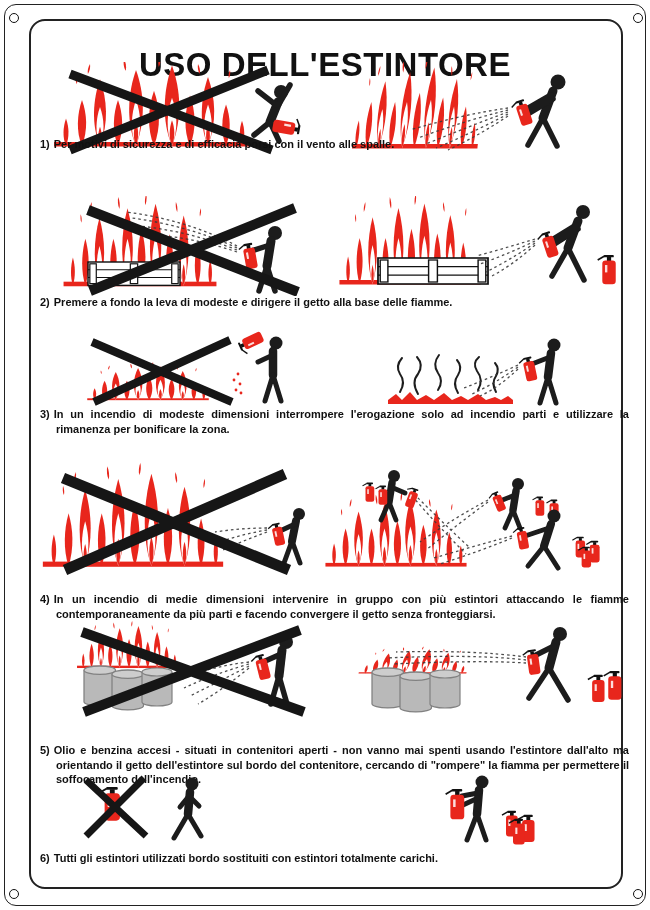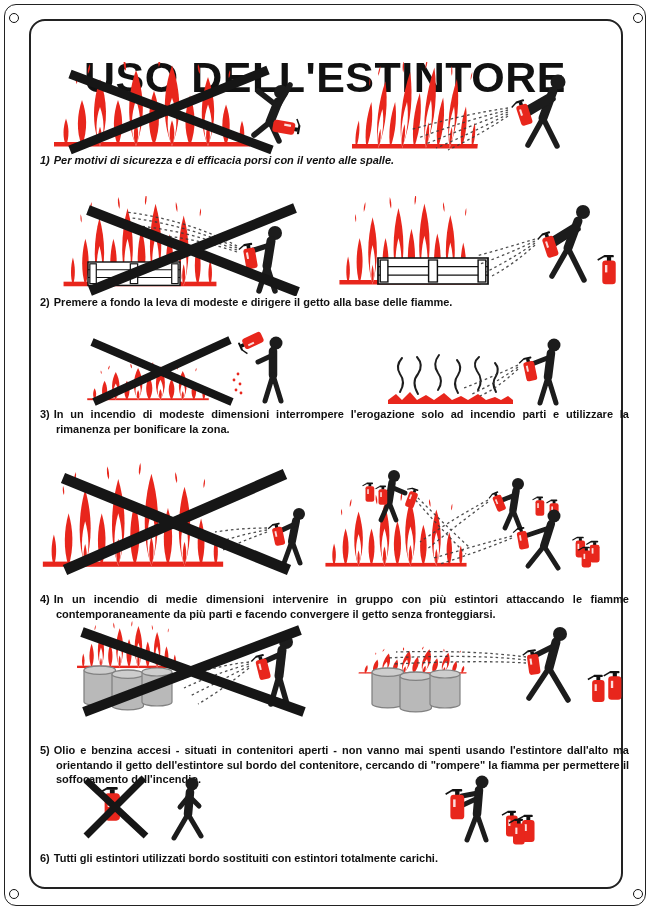--- a/index.html
+++ b/index.html
@@ -1,20 +1,20 @@
 <!DOCTYPE html>
 <html><head>
 <meta charset="utf-8">
 <style>
   html,body{margin:0;padding:0;background:#fff;}
   body{width:650px;height:910px;position:relative;font-family:"Liberation Sans",sans-serif;overflow:hidden;}
   .plate{position:absolute;left:4px;top:4px;right:4px;bottom:4px;border:1.6px solid #222;border-radius:12px;}
   .board{position:absolute;left:29px;top:19px;width:590px;height:866px;border:2px solid #222;border-radius:16px;}
   .screw{position:absolute;width:8px;height:8px;border:1.4px solid #111;border-radius:50%;background:#fff;}
-  .title{position:absolute;top:24px;left:0;right:0;text-align:center;font-size:43px;font-weight:bold;color:#111;letter-spacing:.5px;white-space:nowrap;}
+  .title{position:absolute;top:24px;left:0;right:0;text-align:center;font-size:33px;font-weight:bold;color:#111;letter-spacing:.5px;white-space:nowrap;}
   .caption{position:absolute;left:40px;width:573px;margin:0;font-size:11px;font-weight:bold;color:#111;line-height:14.5px;text-align:justify;padding-left:16px;text-indent:-16px;}
   .caption .num{padding-right:4px;}
   .scene{position:absolute;}
   .t{stroke:#1c1c1c;stroke-linecap:round;stroke-linejoin:round;fill:none;}
   .hd{fill:#1c1c1c;}
   .fr{fill:#e8261c;}
   .fw{fill:#ffffff;}
   .sp{stroke:#3a3a3a;stroke-width:1.3;fill:none;stroke-dasharray:2.6 3;opacity:.9;}
   .x{stroke:#161616;fill:none;}
   .sm{stroke:#1d1d1d;stroke-width:2;fill:none;stroke-linecap:round;}
@@ -111,21 +111,21 @@
   <g>
     <circle class="hd" cx="206" cy="20" r="7.5"></circle>
     <path class="t" stroke-width="9" d="M201,29 L191,56"></path>
     <path class="t" stroke-width="5.5" d="M199,33 L173,48 M201,37 L176,52 M191,56 L176,83 M191,56 L205,84"></path>
   </g>
   <g>
       <use href="#ext" transform="translate(160,40) rotate(-18) scale(.8)"></use>
     </g>
 </svg>
 
-<p class="caption" style="top:153px;font-style:italic;"><span class="num">1)</span><span>Per motivi di sicurezza e di efficacia porsi con il vento alle spalle.</span></p>
+<p class="caption" style="top:137px;"><span class="num">1)</span><span>Per motivi di sicurezza e di efficacia porsi con il vento alle spalle.</span></p>
 
 <svg class="scene" style="left:60px;top:196px;" width="274" height="100" aria-label="crossed-out-spray-aimed-at-top-of-flames-over-pallet">
   <g>
       <use href="#fire200" transform="translate(2,0) scale(.78,1.02)"></use>
     </g>
   <g>
       <use href="#pallet" transform="translate(28,66) scale(.92,.9)"></use>
     </g>
   <g>
     <path class="sp" d="M177,52 Q130,30 72,22 M177,54 Q132,36 80,30 M177,56 Q136,42 88,38 M177,50 Q128,24 66,16"></path>

